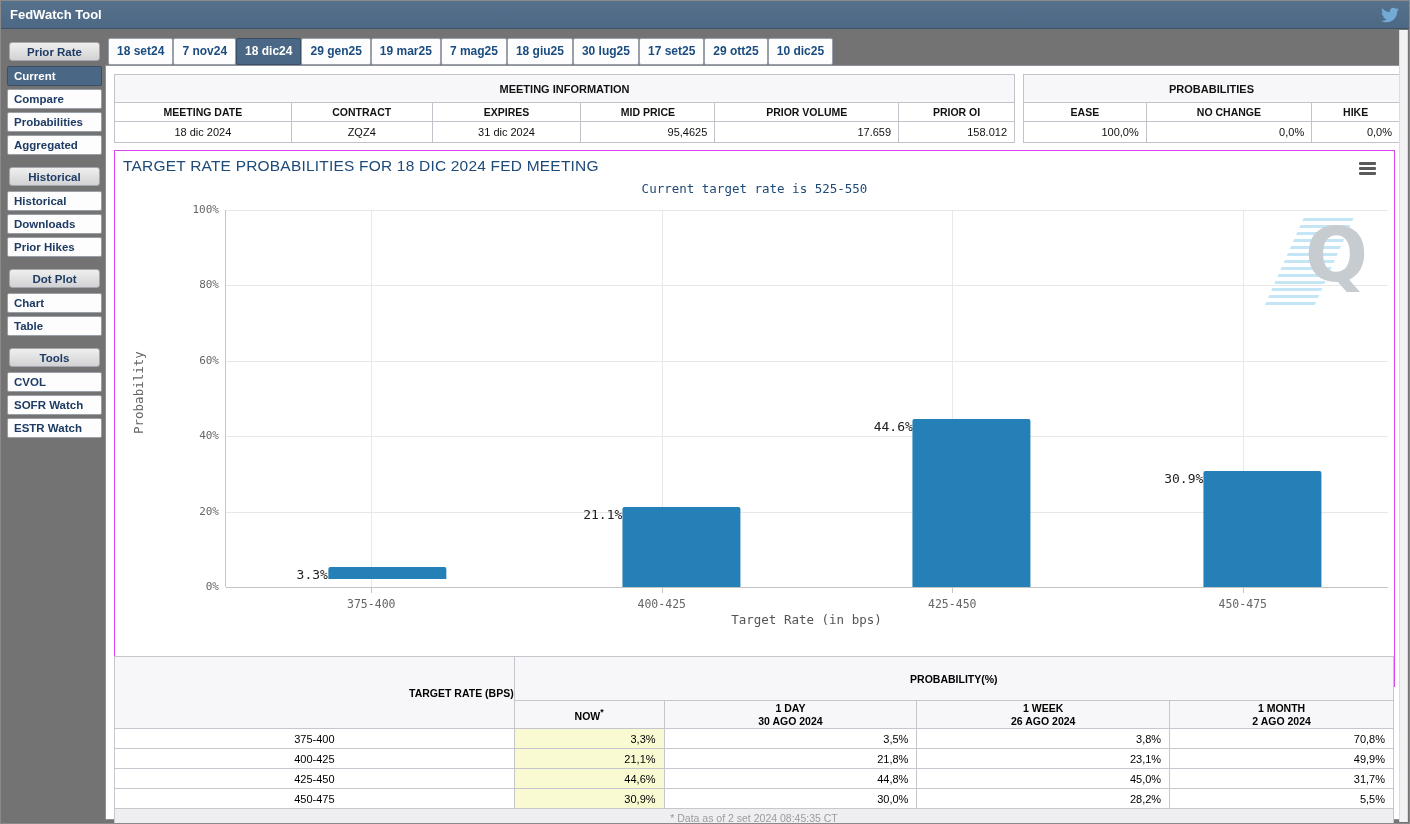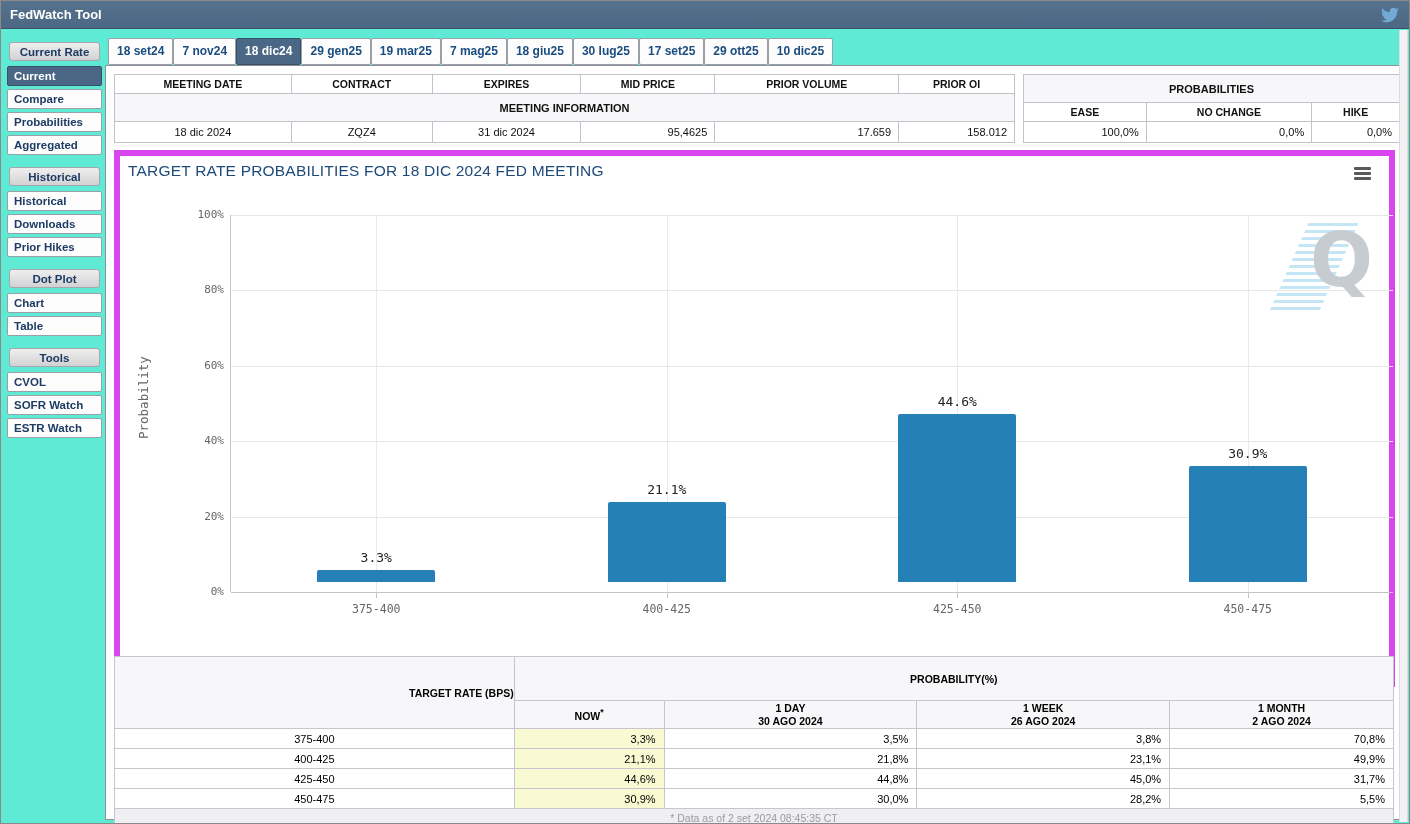--- a/index.html
+++ b/index.html
@@ -1,20 +1,20 @@
 <!DOCTYPE html>
 <html><head>
 <meta charset="utf-8">
 <style>
   * { margin:0; padding:0; box-sizing:border-box; }
   html,body { width:1410px; height:824px; }
   body { font-family:"Liberation Sans",sans-serif; background:#ffffff; position:relative; overflow:hidden; }
 
   .page { position:absolute; left:0; top:0; width:1410px; height:824px;
-          background:#5eead4; border:1px solid #8a8a8a; overflow:hidden; }
+          background:#737373; border:1px solid #8a8a8a; overflow:hidden; }
 
   
   .titlebar { position:absolute; left:0; top:0; width:100%; height:28px;
               background:linear-gradient(#56718c,#4c6884); border-bottom:1px solid #3b5267; }
   .titlebar .title { color:#fff; font-weight:bold; font-size:13px; line-height:27px; padding-left:9px; }
   .twitter { position:absolute; right:10px; top:5px; width:18px; height:18px; cursor:pointer; }
 
   
   .sidebar { position:absolute; left:6px; top:40px; width:95px; }
   .side-header { margin:12px 2px 5px 2px; height:19px; line-height:18px; text-align:center;
@@ -41,37 +41,37 @@
   .info-table th, .info-table td { border:1px solid #c2c2ca; }
   .info-table .tbl-title { height:28px; background:#f7f7f9; font-weight:bold; font-size:11px; text-align:center; }
   .info-table .col-hdr { height:19px; font-weight:bold; font-size:10.5px; text-align:center; background:#fff; }
   .info-table .val { height:21px; padding:0 7px; }
   .c { text-align:center;margin-left:40px; } .r { text-align:right; }
   #meeting-info { left:8px; width:901px; }
   #prob-summary { left:917px; width:377px; }
 
   
   .chart-section { position:absolute; left:8px; top:84px; width:1281px; height:537px;
-                   border:6px solid #d946ef; background:#fff; }
+                   border:1px solid #d946ef; background:#fff; }
   .chart-title { position:absolute; left:8px; top:6px; font-size:15.5px; color:#1e4a78; letter-spacing:.2px; }
   .menu-icon { position:absolute; right:18px; top:11px; width:17px; height:13px; cursor:pointer; }
   .menu-icon span { display:block; height:3px; background:#5a5a5a; margin-bottom:2px; border-radius:1px; }
   .chart-subtitle { position:absolute; left:0; top:30px; width:100%; text-align:center;
                     color:#1e4a78; font-family:"DejaVu Sans Mono",monospace; font-size:12.5px; }
 
   .plot { position:absolute; left:110px; top:59px; width:1163px; height:377px; border-left:1px solid #c6c6c6; }
   .hgrid { position:absolute; left:0; right:0; height:1px; background:#e7e7e7; }
   .hgrid.zero { background:#c4c4c4; }
   .ytick { position:absolute; width:42px; text-align:right; color:#666;
            font-family:"DejaVu Sans Mono",monospace; font-size:11px; }
   .slot { position:absolute; bottom:0; height:100%; width:25%; }
   .slot::before { content:""; position:absolute; left:50%; top:0; bottom:0; width:1px; background:#e9e9e9; }
   .slot::after  { content:""; position:absolute; left:50%; bottom:-6px; width:1px; height:6px; background:#c4c4c4; }
-  .bar-stack { position:absolute; bottom:10px; left:50%; transform:translateX(-50%);
-               display:flex; flex-direction:column; align-items:center; }
+  .bar-stack { position:absolute; bottom:0; left:50%; transform:translateX(-50%);
+               display:flex; }
   .bar-label { font-family:"DejaVu Sans Mono",monospace; font-size:13px; color:#222; margin-bottom:5px; white-space:nowrap; }
   .bar { width:118px; background:#2580b8; border-radius:2px 2px 0 0; }
   .xtick { position:absolute; bottom:-24px; left:0; width:100%; text-align:center; color:#666;
            font-family:"DejaVu Sans Mono",monospace; font-size:11.5px; }
   .xaxis-title { position:absolute; left:110px; top:461px; width:1163px; text-align:center;
                  color:#555; font-family:"DejaVu Sans Mono",monospace; font-size:12.5px; }
   .yaxis-title { position:absolute; left:16px; top:283px; transform:rotate(-90deg); transform-origin:left top;
                  color:#666; font-family:"DejaVu Sans Mono",monospace; font-size:12.5px; white-space:nowrap; }
 
   .watermark { position:absolute; right:18px; top:6px; width:92px; height:92px; }
@@ -101,21 +101,21 @@
 <div class="page">
 
   <div class="titlebar">
     <div class="title">FedWatch Tool</div>
     <svg class="twitter" viewBox="0 0 24 24">
       <path fill="#72a9d5" d="M23.954 4.569c-.885.389-1.83.654-2.825.775 1.014-.611 1.794-1.574 2.163-2.723-.951.555-2.005.959-3.127 1.184-.896-.959-2.173-1.559-3.591-1.559-2.717 0-4.92 2.203-4.92 4.917 0 .39.045.765.127 1.124C7.691 8.094 4.066 6.13 1.64 3.161c-.427.722-.666 1.561-.666 2.475 0 1.71.87 3.213 2.188 4.096-.807-.026-1.566-.248-2.228-.616v.061c0 2.385 1.693 4.374 3.946 4.827-.413.111-.849.171-1.296.171-.314 0-.615-.03-.916-.086.631 1.953 2.445 3.377 4.604 3.417-1.68 1.319-3.809 2.105-6.102 2.105-.39 0-.779-.023-1.17-.067 2.189 1.394 4.768 2.209 7.557 2.209 9.054 0 13.999-7.496 13.999-13.986 0-.209 0-.42-.015-.63.961-.689 1.8-1.56 2.46-2.548z"></path>
     </svg>
   </div>
 
   <div class="sidebar">
-    <div class="side-header">Current Rate</div>
+    <div class="side-header">Prior Rate</div>
     <div class="side-item active">Current</div>
     <div class="side-item">Compare</div>
     <div class="side-item">Probabilities</div>
     <div class="side-item">Aggregated</div>
 
     <div class="side-header">Historical</div>
     <div class="side-item">Historical</div>
     <div class="side-item">Downloads</div>
     <div class="side-item">Prior Hikes</div>
 
@@ -149,30 +149,30 @@
       <colgroup>
           <col style="width:177px">
           <col style="width:141px">
           <col style="width:149px">
           <col style="width:134px">
           <col style="width:184px">
           <col style="width:116px">
         </colgroup>
       <tbody>
           <tr>
+            <th class="tbl-title" colspan="6">MEETING INFORMATION</th>
+          </tr>
+      <tr>
         <th class="col-hdr">MEETING DATE</th>
         <th class="col-hdr">CONTRACT</th>
         <th class="col-hdr">EXPIRES</th>
         <th class="col-hdr">MID PRICE</th>
         <th class="col-hdr">PRIOR VOLUME</th>
         <th class="col-hdr">PRIOR OI</th>
       </tr>
-      <tr>
-            <th class="tbl-title" colspan="6">MEETING INFORMATION</th>
-          </tr>
       <tr>
         <td class="val c">18 dic 2024</td>
         <td class="val c">ZQZ4</td>
         <td class="val c">31 dic 2024</td>
         <td class="val r">95,4625</td>
         <td class="val r">17.659</td>
         <td class="val r">158.012</td>
       </tr>
     </tbody>
       </table>
@@ -200,20 +200,21 @@
     </tbody>
       </table>
 
     <div class="chart-section">
       <div class="chart-title">TARGET RATE PROBABILITIES FOR 18 DIC 2024 FED MEETING</div>
       <div class="menu-icon">
           <span></span>
           <span></span>
           <span></span>
         </div>
+      <div class="chart-subtitle">Current target rate is 525-550</div>
 
       <div class="ytick" style="left:62px; top:52px;">100%</div>
       <div class="ytick" style="left:62px; top:127px;">80%</div>
       <div class="ytick" style="left:62px; top:203px;">60%</div>
       <div class="ytick" style="left:62px; top:278px;">40%</div>
       <div class="ytick" style="left:62px; top:354px;">20%</div>
       <div class="ytick" style="left:62px; top:429px;">0%</div>
 
       <div class="yaxis-title">Probability</div>
 
@@ -253,20 +254,21 @@
         </div>
         <div class="slot" style="left:75%">
           <div class="bar-stack">
             <div class="bar-label">30.9%</div>
             <div class="bar" style="height: 116px; background: rgb(37, 128, 184);"></div>
           </div>
           <div class="xtick">450-475</div>
         </div>
       </div>
 
+      <div class="xaxis-title">Target Rate (in bps)</div>
     </div>
 
     <table class="prob-table">
       <colgroup>
           <col style="width:400px">
           <col style="width:150px">
           <col style="width:253px">
           <col style="width:253px">
           <col style="width:224px">
         </colgroup>

